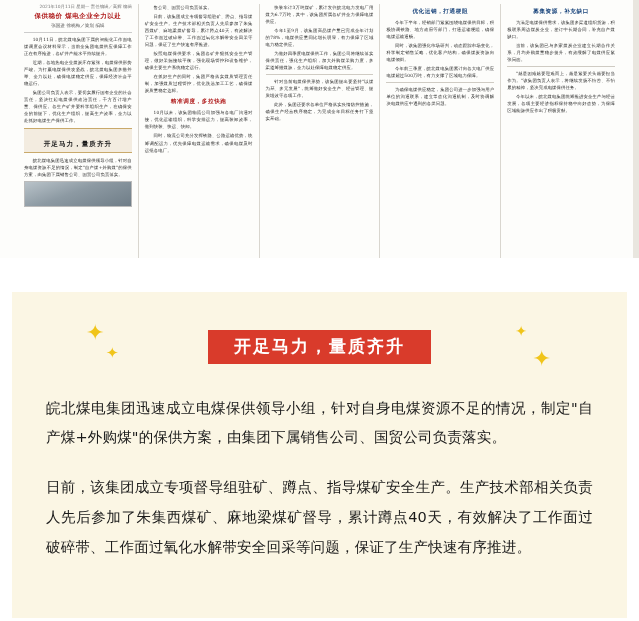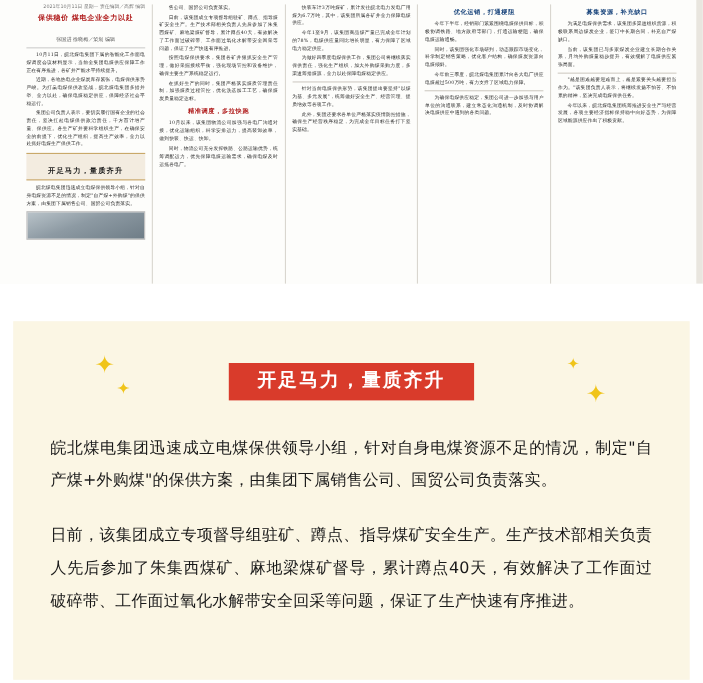--- a/index.html
+++ b/index.html
@@ -47,21 +47,21 @@
   .np-col:last-child { border-right: none; }
 
   .np-headline {
     font-family: "DejaVu Sans", "Liberation Sans", sans-serif;
     font-weight: bold;
     font-size: 6.5px;
     color: #b01c1c;
     text-align: center;
     letter-spacing: 0.5px;
     line-height: 1.5;
-    margin-bottom: 12px;
+    margin-bottom: 1px;
   }
   .np-sub {
     font-size: 4.6px;
     color: #555;
     text-align: center;
     line-height: 1.5;
     margin-bottom: 3px;
     border-bottom: 1px solid #ccc;
     padding-bottom: 2px;
   }

